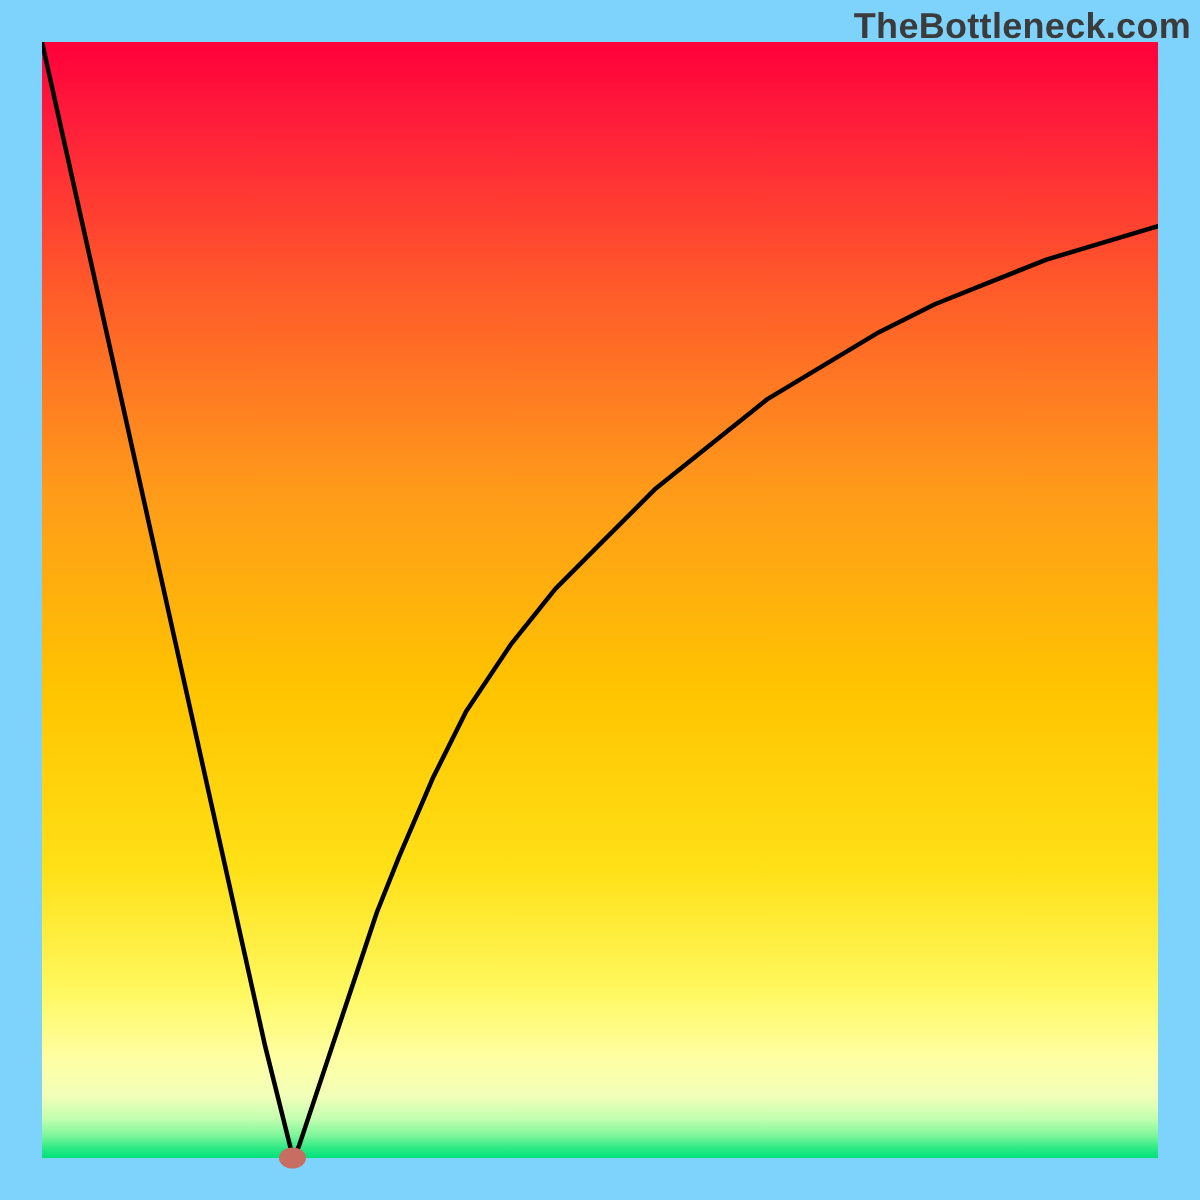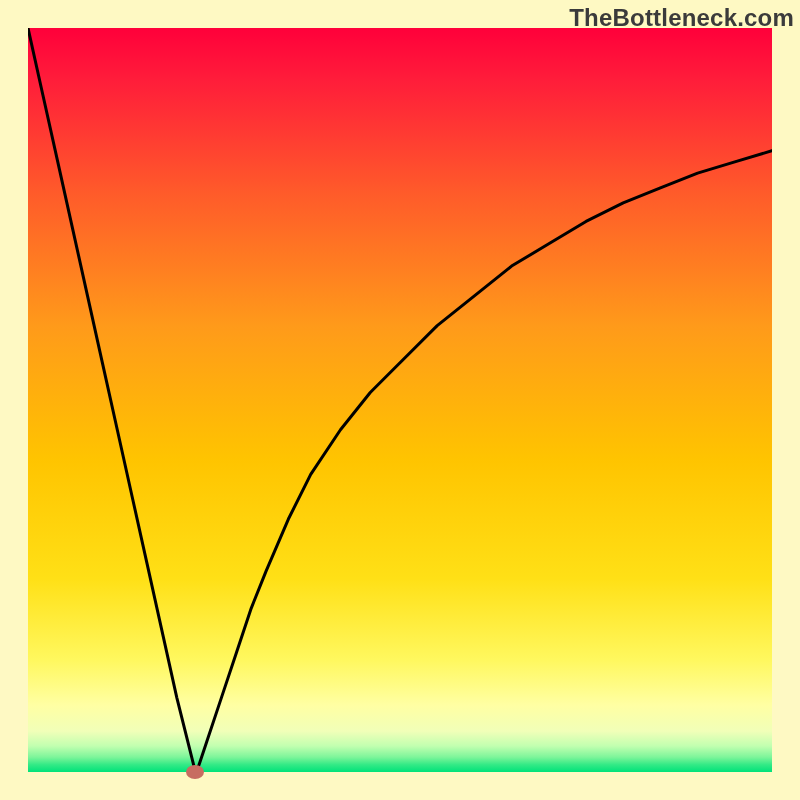--- a/index.html
+++ b/index.html
@@ -8,21 +8,21 @@
     width: 800px;
     height: 800px;
     background: #000;
     font-family: Arial, Helvetica, sans-serif;
     overflow: hidden;
   }
   .frame {
     position: relative;
     width: 800px;
     height: 800px;
-    background: #fef9c3;
+    background: #7dd3fc;
   }
   .watermark {
     position: absolute;
     top: 4px;
     right: 6px;
     color: #3b3b3b;
     font-size: 24px;
     font-weight: 600;
     letter-spacing: 0.2px;
     user-select: none;

